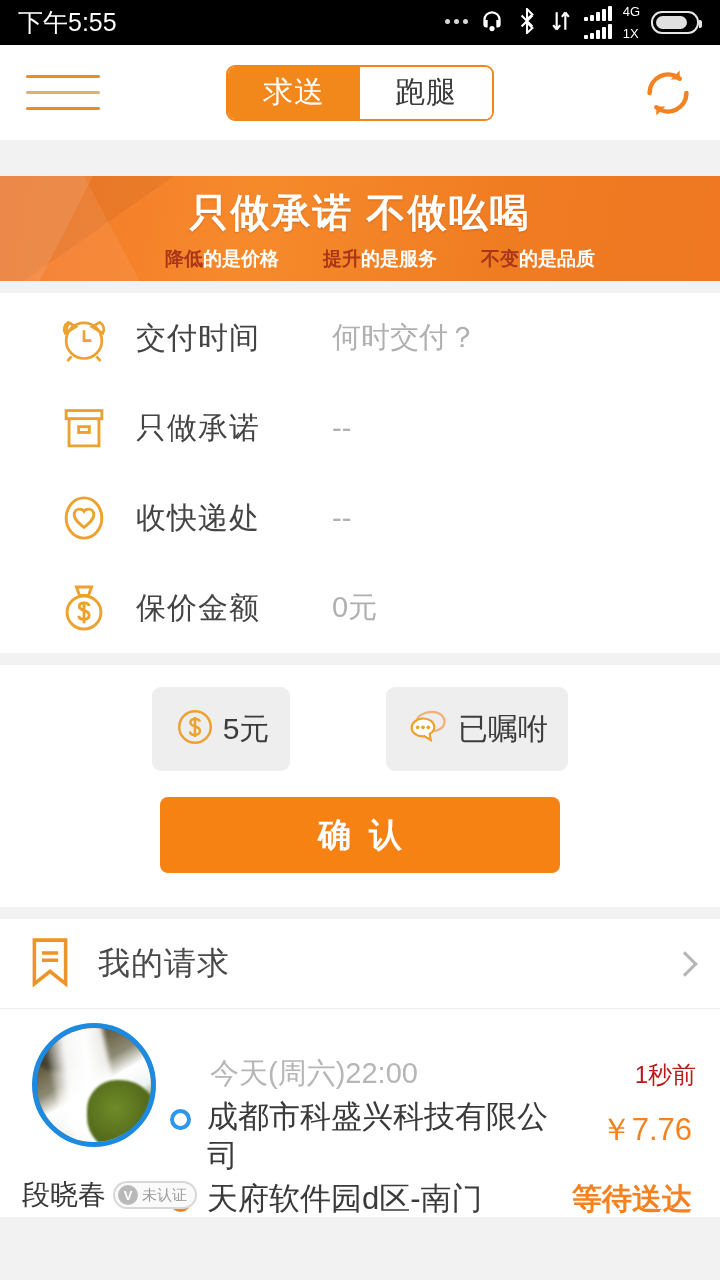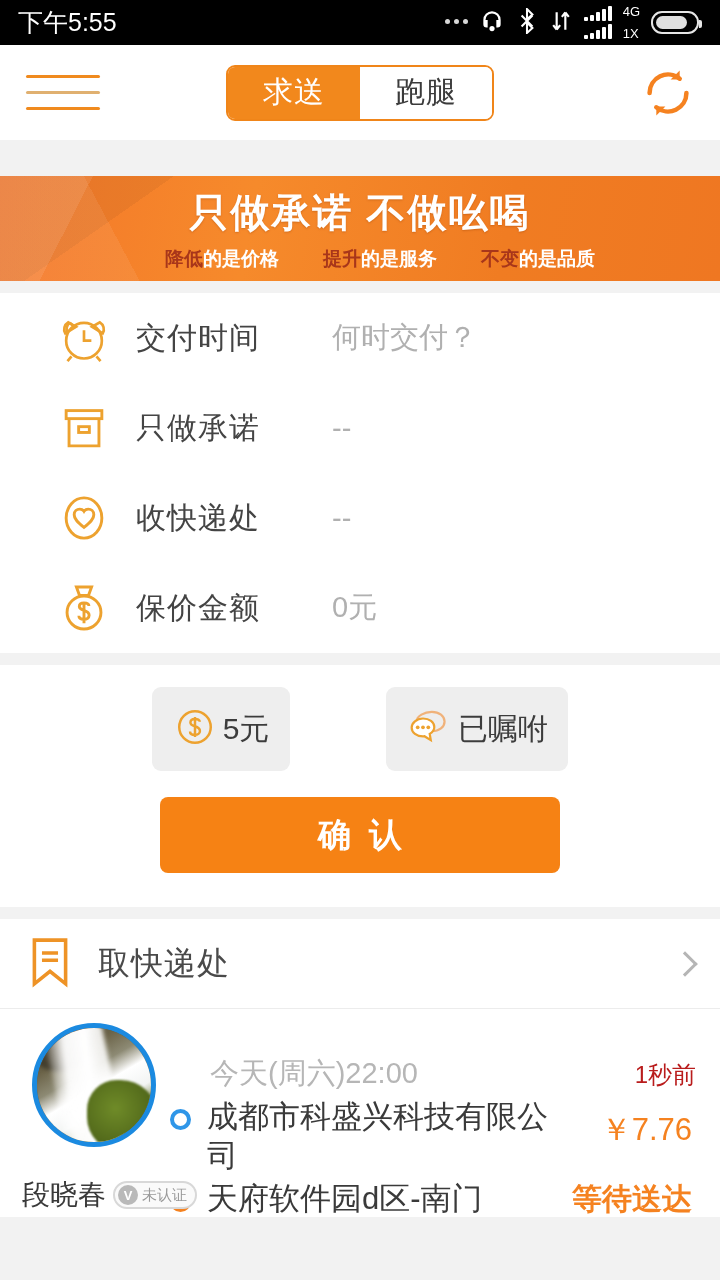--- a/index.html
+++ b/index.html
@@ -332,21 +332,21 @@
 
   <div class="gap"></div>
 
   <div class="myreq">
     <span>
       <svg width="52" height="58" viewBox="0 0 22 26">
         <path d="M4 3.2 H18 V22.8 L11 17.2 L4 22.8 Z" stroke="#ee9326" stroke-width="1.6" fill="none"></path>
         <path d="M7.4 9 H14.6 M7.4 12.2 H14.6" stroke="#ee9326" stroke-width="1.6" fill="none"></path>
       </svg>
     </span>
-    <span class="myreq-label">取快递处</span>
+    <span class="myreq-label">我的请求</span>
     <span class="chev"></span>
   </div>
 
   <div class="order">
     <div class="avatar-wrap">
       <div class="avatar">
         <span class="rock1"></span>
           <span class="dark"></span>
           <span class="fall"></span>
           <span class="moss"></span>

